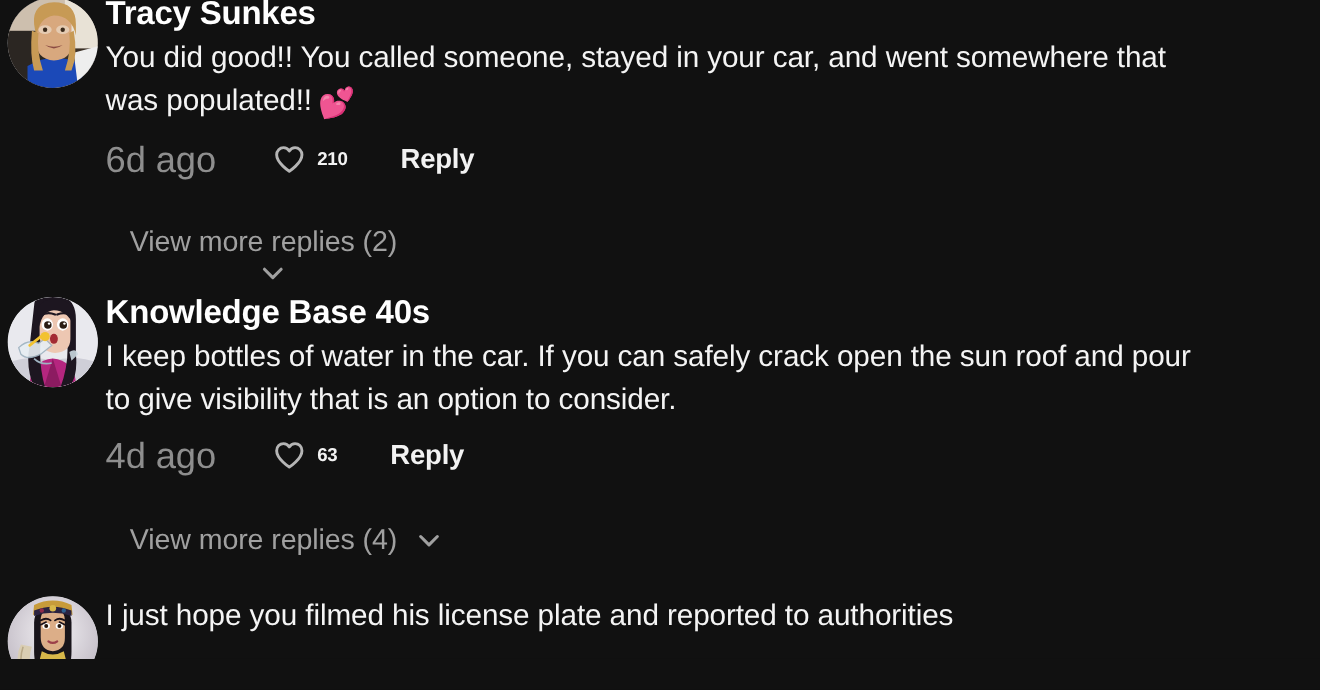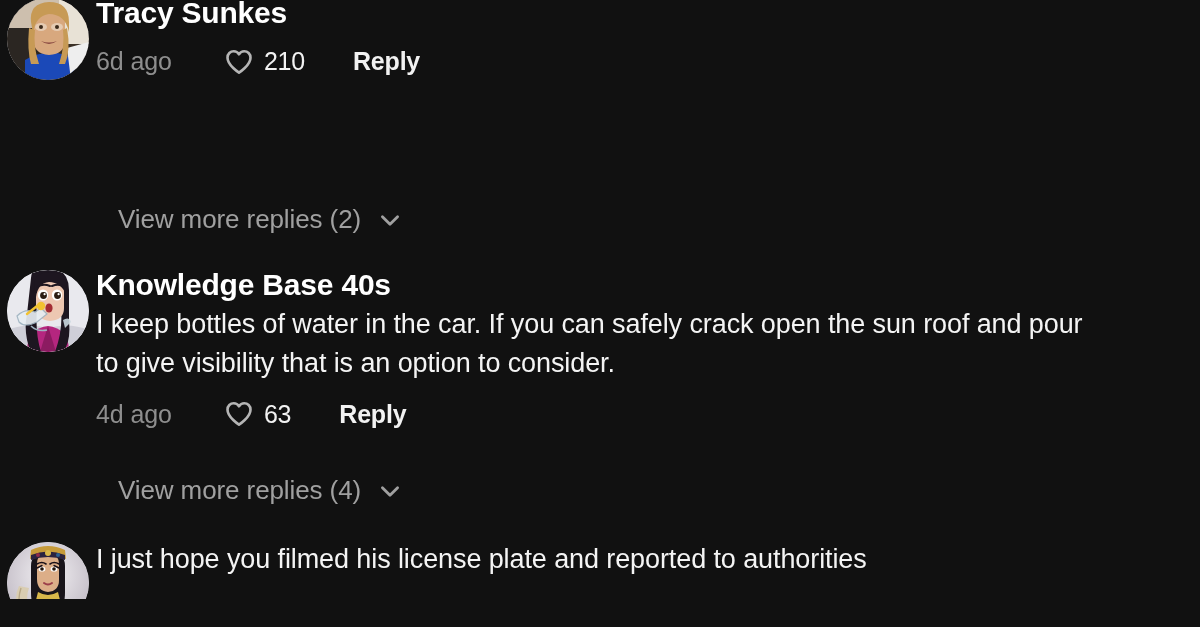--- a/index.html
+++ b/index.html
@@ -74,33 +74,33 @@
   }
 
   
   .meta {
     display: flex;
     align-items: center;
     margin-top: 14px;
     height: 34px;
   }
   .timestamp {
-    font-size: 25px;
+    font-size: 33px;
     color: #8e8e8e;
     letter-spacing: -0.1px;
   }
   .likes {
     display: flex;
     align-items: center;
     margin-left: 52px;
   }
   .heart-icon { width: 30px; height: 30px; display: block; }
   .like-count {
-    font-size: 25px;
-    font-weight: normal;
+    font-size: 17px;
+    font-weight: bold;
     color: #f2f2f2;
     margin-left: 10px;
     letter-spacing: -0.2px;
   }
   .reply-btn {
     font-size: 25px;
     font-weight: bold;
     color: #f2f2f2;
     margin-left: 48px;
     letter-spacing: -0.2px;
@@ -117,21 +117,21 @@
   }
   .view-more-label {
     font-size: 26px;
     color: #a0a0a0;
     letter-spacing: -0.1px;
   }
   .chev { width: 26px; height: 26px; margin-left: 16px; display: block; }
 
   
   #comment-1    { top: -4px; }
-  #view-more-1  { top: 204px; }
+  #view-more-1  { top: 204px; flex-direction: column; }
   #comment-2    { top: 268px; }
   #view-more-2  { top: 475px; justify-content: flex-end; }
   #comment-3    { top: 540px; }
 </style>
 </head>
 <body>
 
 <div id="screen">
 
   <div class="comment" id="comment-1">
@@ -160,20 +160,21 @@
             <circle cx="34" cy="29" r="2" fill="#3b2a1b"></circle>
             <circle cx="50" cy="29" r="2" fill="#3b2a1b"></circle>
             <path d="M34 43 Q42 49 50 43 Q42 46 34 43 Z" fill="#8a4a42"></path>
           </g>
         </svg>
       </div>
     </div>
 
     <div class="body">
       <div class="username">Tracy Sunkes</div>
+      <div class="ctext"><span>You did good!! You called someone, stayed in your car, and went somewhere that was populated!!</span><span class="emoji">💕</span></div>
 
       <div class="meta">
         <span class="timestamp">6d ago</span>
         <span class="likes">
           <span>
             <svg class="heart-icon" viewBox="0 0 24 24" xmlns="http://www.w3.org/2000/svg" aria-hidden="true">
               <path d="M12 20.5 C12 20.5 2.8 14.6 2.8 8.6 C2.8 5.5 5.1 3.4 7.8 3.4 C9.8 3.4 11.2 4.5 12 5.8 C12.8 4.5 14.2 3.4 16.2 3.4 C18.9 3.4 21.2 5.5 21.2 8.6 C21.2 14.6 12 20.5 12 20.5 Z" fill="none" stroke="#b5b5b5" stroke-width="2.1" stroke-linejoin="round"></path>
             </svg>
           </span>
           <span class="like-count">210</span>

